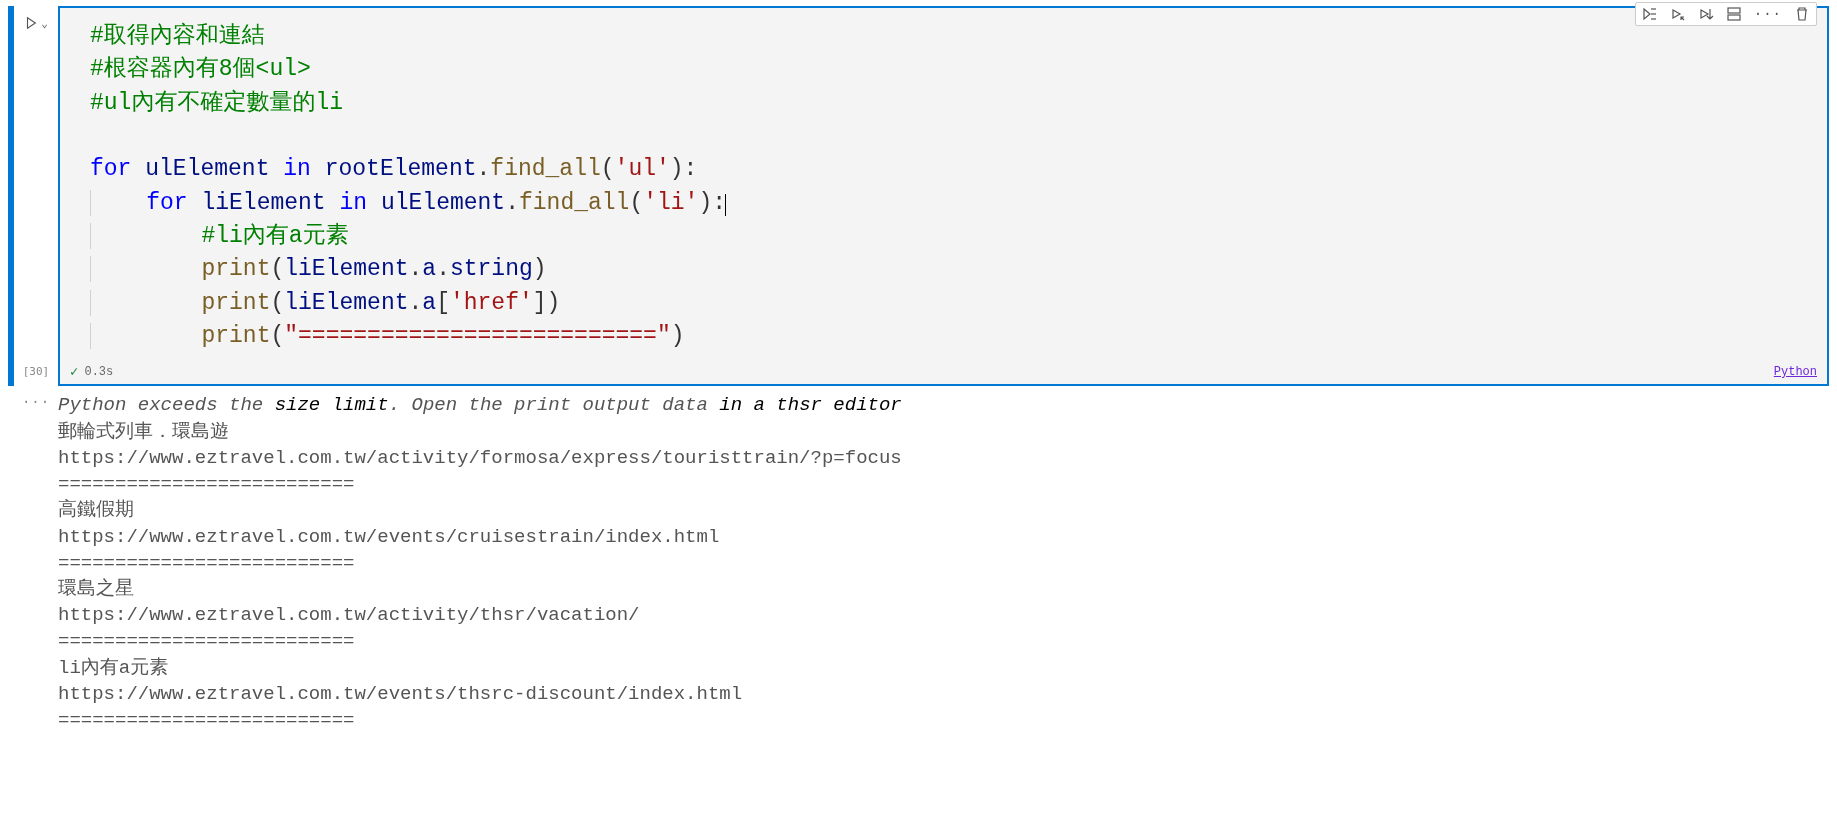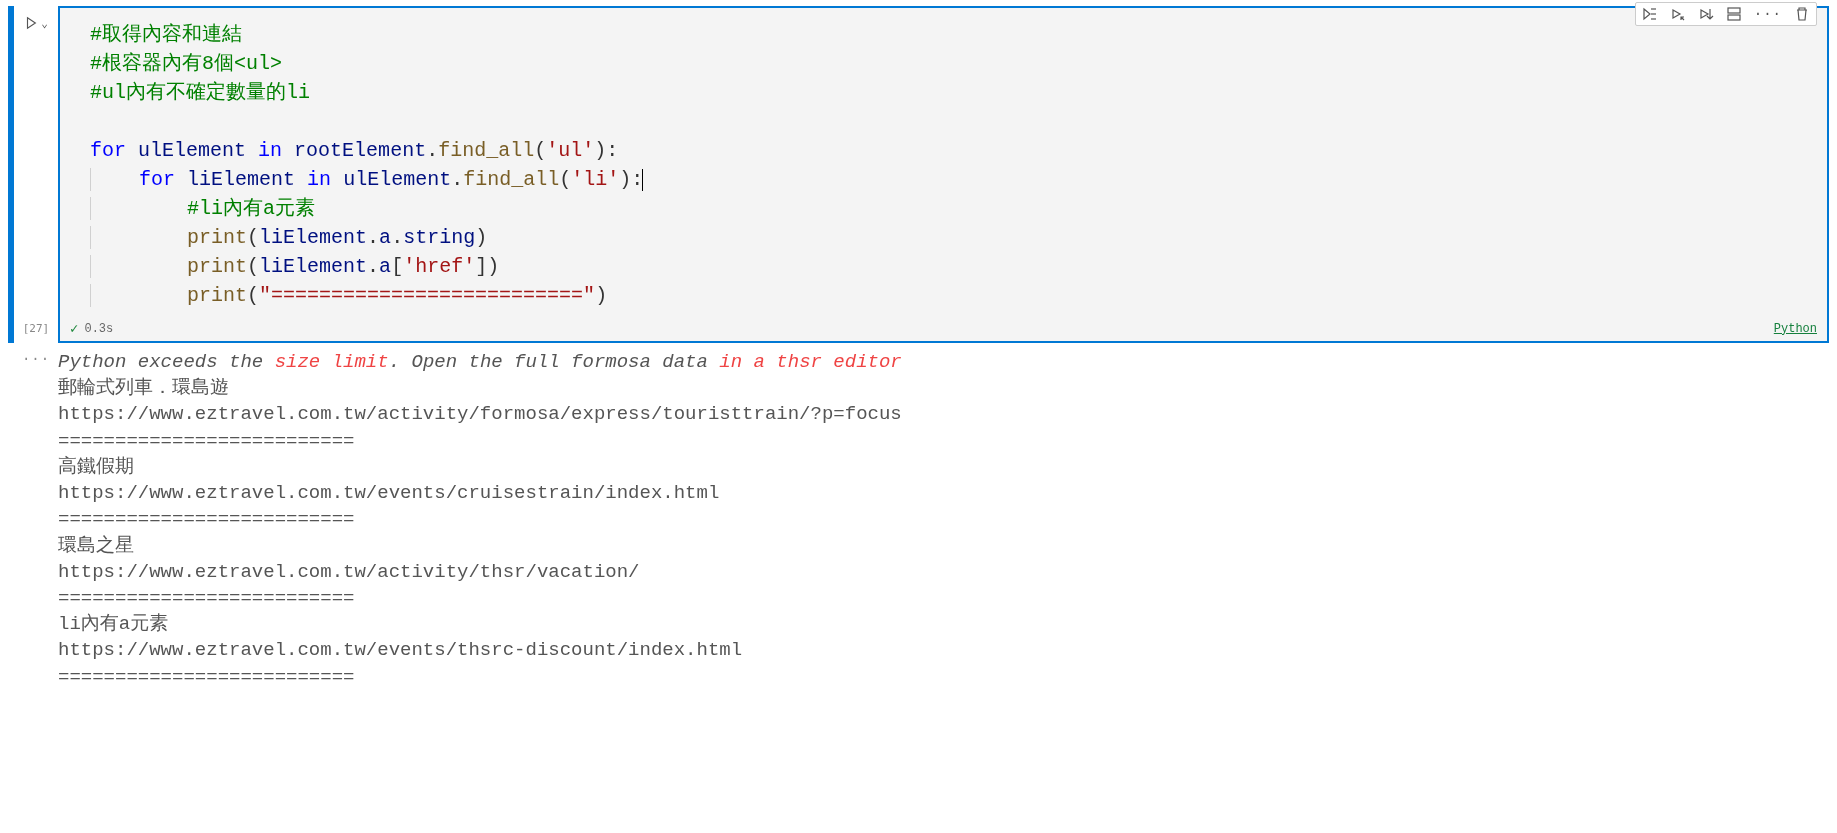--- a/index.html
+++ b/index.html
@@ -44,35 +44,35 @@
 .code-block {
   flex: 1;
   border: 2px solid #0078d4;
   background: #f4f4f4;
   position: relative;
   min-height: 100px;
 }
 .code-area {
   padding: 12px 0 8px 30px;
   font-family: Consolas, 'Courier New', monospace;
-  font-size: 20px;
+  font-size: 23px;
   line-height: 1.45;
   white-space: pre;
 }
 .status-bar {
   display: flex;
   justify-content: space-between;
   align-items: center;
   padding: 2px 10px 4px 10px;
   font-size: 12px;
   color: #666;
 }
 .status-left { display: flex; align-items: center; gap: 6px; }
 .check { color: #1f883d; font-size: 14px; }
-.lang { color: #15803d; text-decoration: underline; }
+.lang { color: #6d28d9; text-decoration: underline; }
 .toolbar-float {
   position: absolute;
   top: -6px;
   right: 10px;
   background: #fff;
   border: 1px solid #ccc;
   border-radius: 2px;
   display: flex;
   align-items: center;
   padding: 3px 6px;
@@ -120,21 +120,21 @@
 }
 .output-body {
   flex: 1;
   font-family: Consolas, 'Courier New', monospace;
   font-size: 19px;
   line-height: 1.38;
   color: #555;
   white-space: pre;
 }
 .out-italic { font-style: italic; }
-.out-link { color: #ef4444; margin-top: 36px; }
+.out-link { color: #000000; margin-top: 36px; }
 .cursor {
   display: inline-block;
   width: 1px;
   height: 22px;
   background: #000;
   vertical-align: text-bottom;
   margin-left: -1px;
 }
 </style>
 </head>
@@ -143,21 +143,21 @@
 <div class="notebook">
   <div class="cell-wrapper">
     <div class="gutter-strip"></div>
     <div class="exec-col">
       <div class="run-btn">
         <svg viewBox="0 0 16 16">
             <path d="M4 2 L13 8 L4 14 Z" fill="none" stroke="#555" stroke-width="1.3"></path>
           </svg>
         <span class="chev-down">⌄</span>
       </div>
-      <div class="exec-count">[27]</div>
+      <div class="exec-count">[30]</div>
     </div>
 
     <div class="code-block">
       <div class="toolbar-float">
         <span class="tb-btn">
           <svg viewBox="0 0 16 16">
               <path d="M2 3 L8 8 L2 13 Z" fill="none" stroke="#555" stroke-width="1.2"></path>
               <line x1="9" y1="3" x2="14" y2="3" stroke="#555" stroke-width="1.2"></line>
               <line x1="9" y1="8" x2="14" y2="8" stroke="#555" stroke-width="1.2"></line>
               <line x1="9" y1="13" x2="14" y2="13" stroke="#555" stroke-width="1.2"></line>
@@ -208,21 +208,21 @@
         <div class="lang">Python</div>
       </div>
     </div>
   </div>
 
   <div class="output-wrapper">
     <div class="out-gutter"></div>
     <div class="out-exec-col">
       <div class="out-more">···</div>
     </div>
-    <div class="output-body"><span class="out-italic">Python exceeds the </span><span class="out-italic out-link">size limit</span><span class="out-italic">. Open the full formosa data </span><span class="out-italic out-link">in a thsr editor</span>
+    <div class="output-body"><span class="out-italic">Python exceeds the </span><span class="out-italic out-link">size limit</span><span class="out-italic">. Open the print output data </span><span class="out-italic out-link">in a thsr editor</span>
 <span>郵輪式列車．環島遊</span>
 <span>https://www.eztravel.com.tw/activity/formosa/express/touristtrain/?p=focus</span>
 <span>==========================</span>
 <span>高鐵假期</span>
 <span>https://www.eztravel.com.tw/events/cruisestrain/index.html</span>
 <span>==========================</span>
 <span>環島之星</span>
 <span>https://www.eztravel.com.tw/activity/thsr/vacation/</span>
 <span>==========================</span>
 <span>li內有a元素</span>

